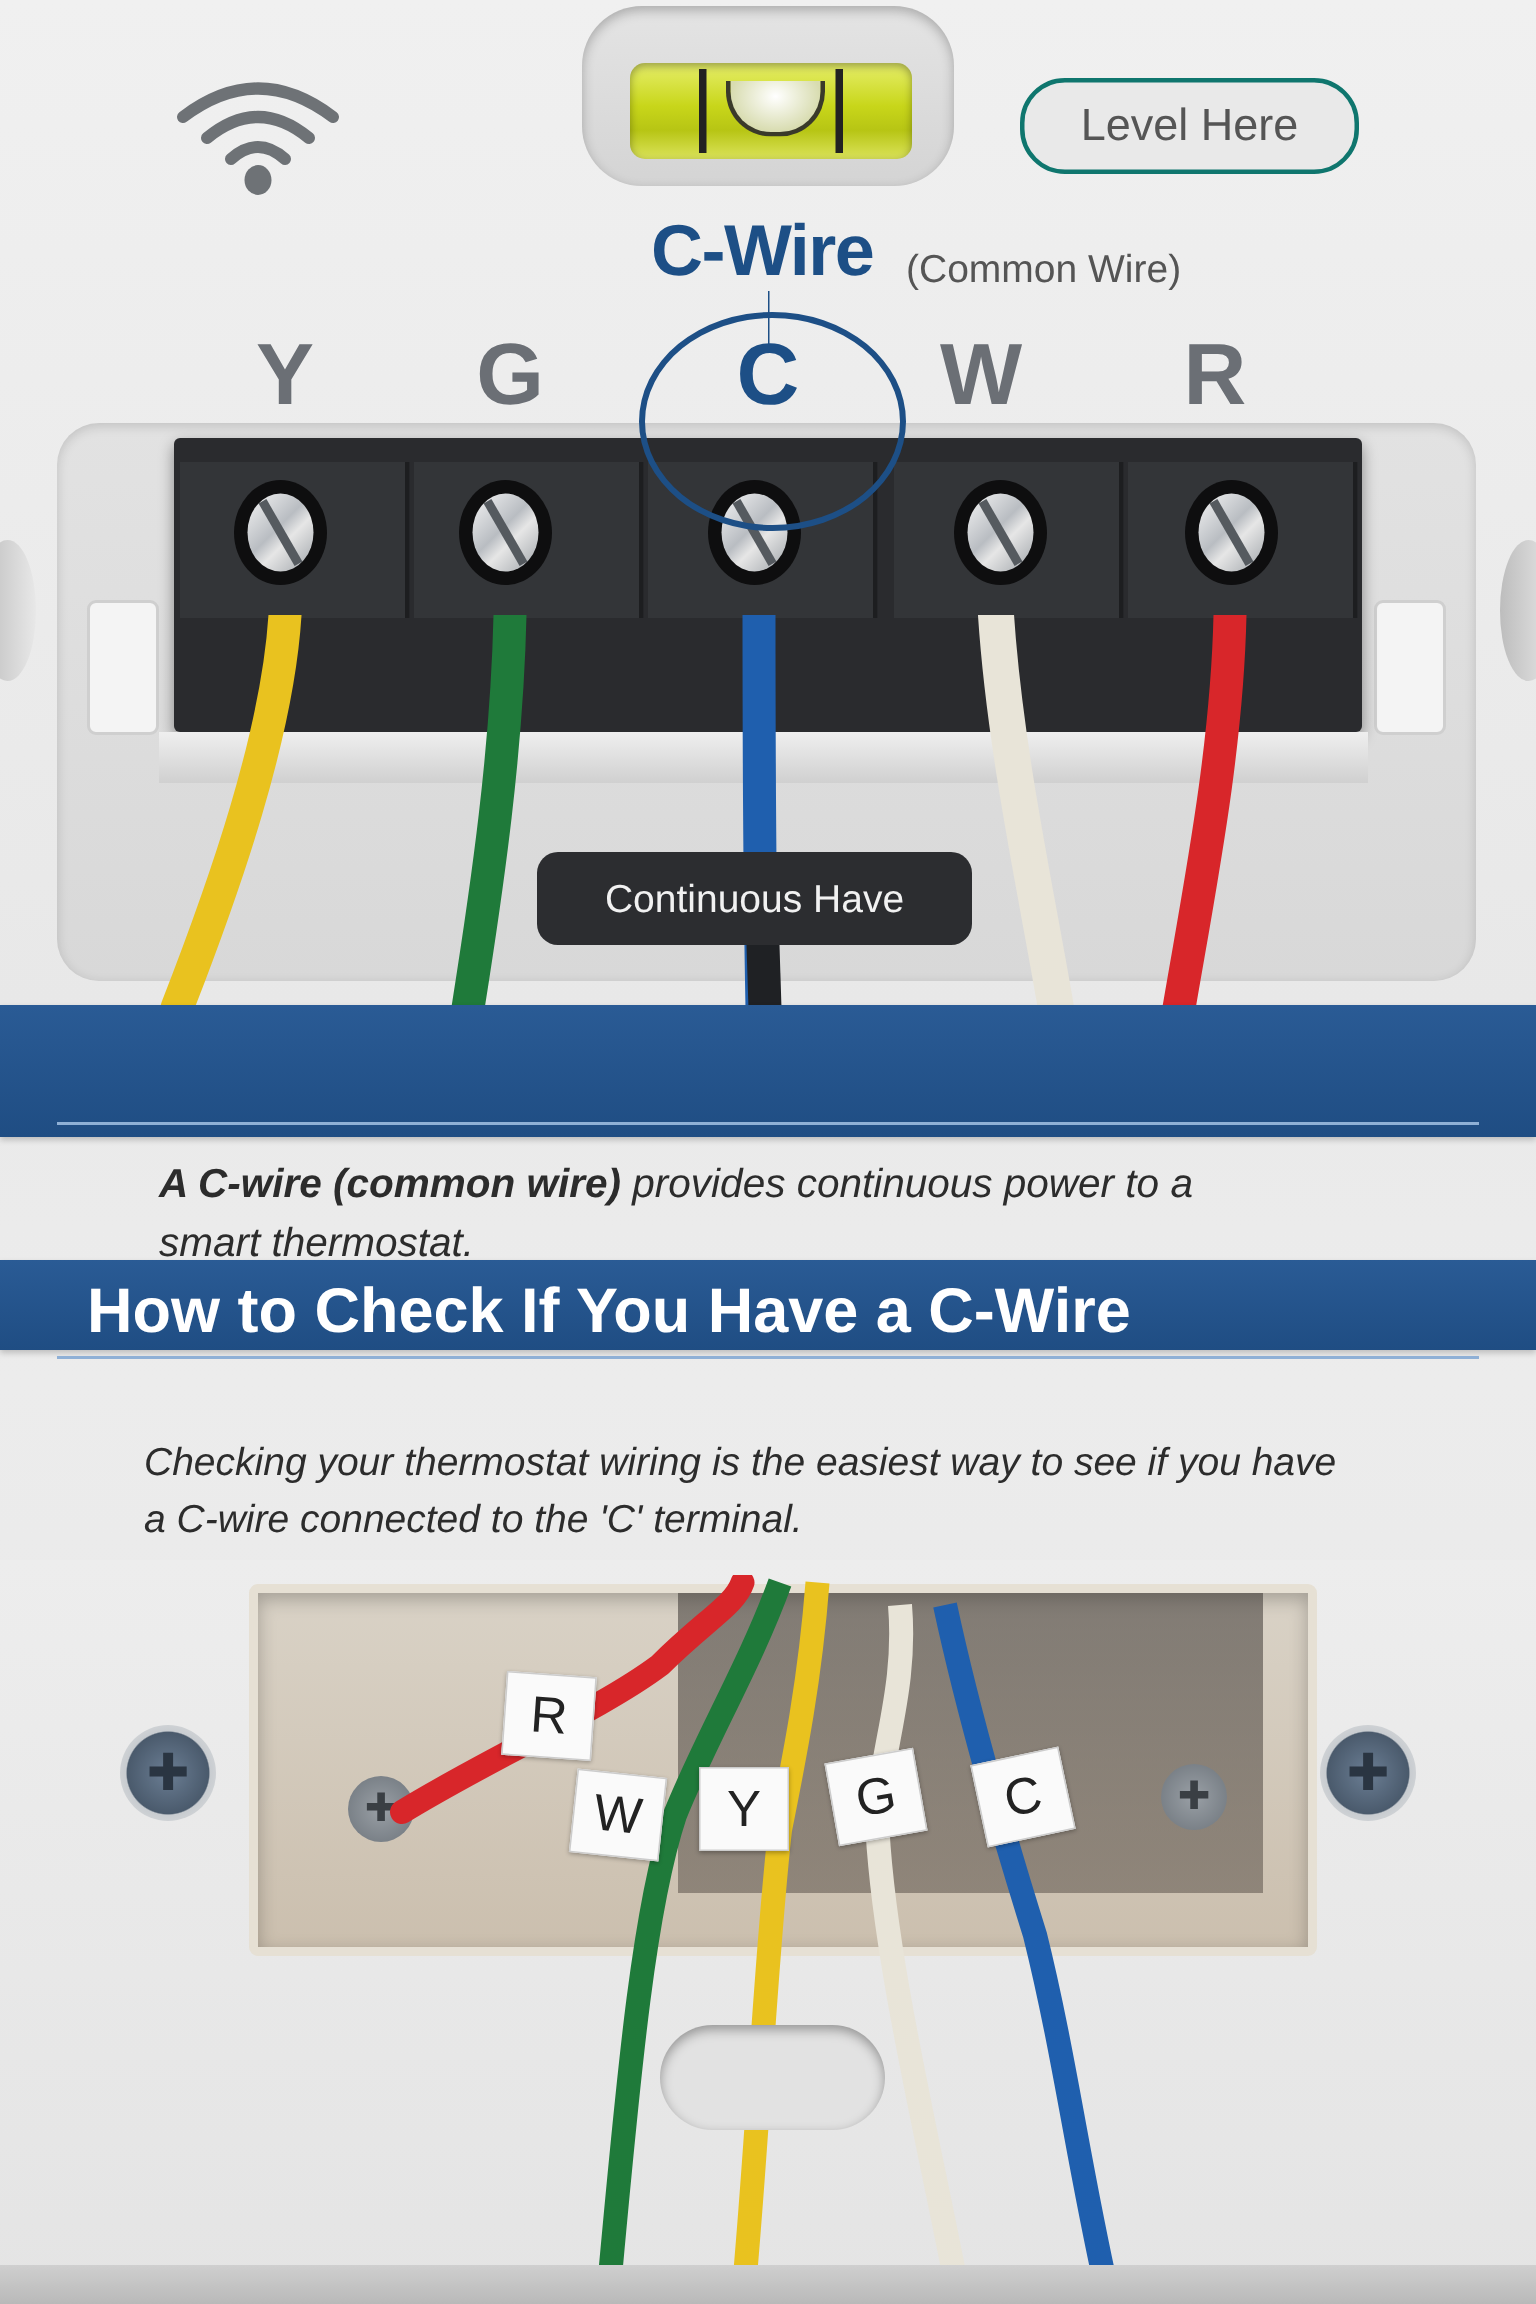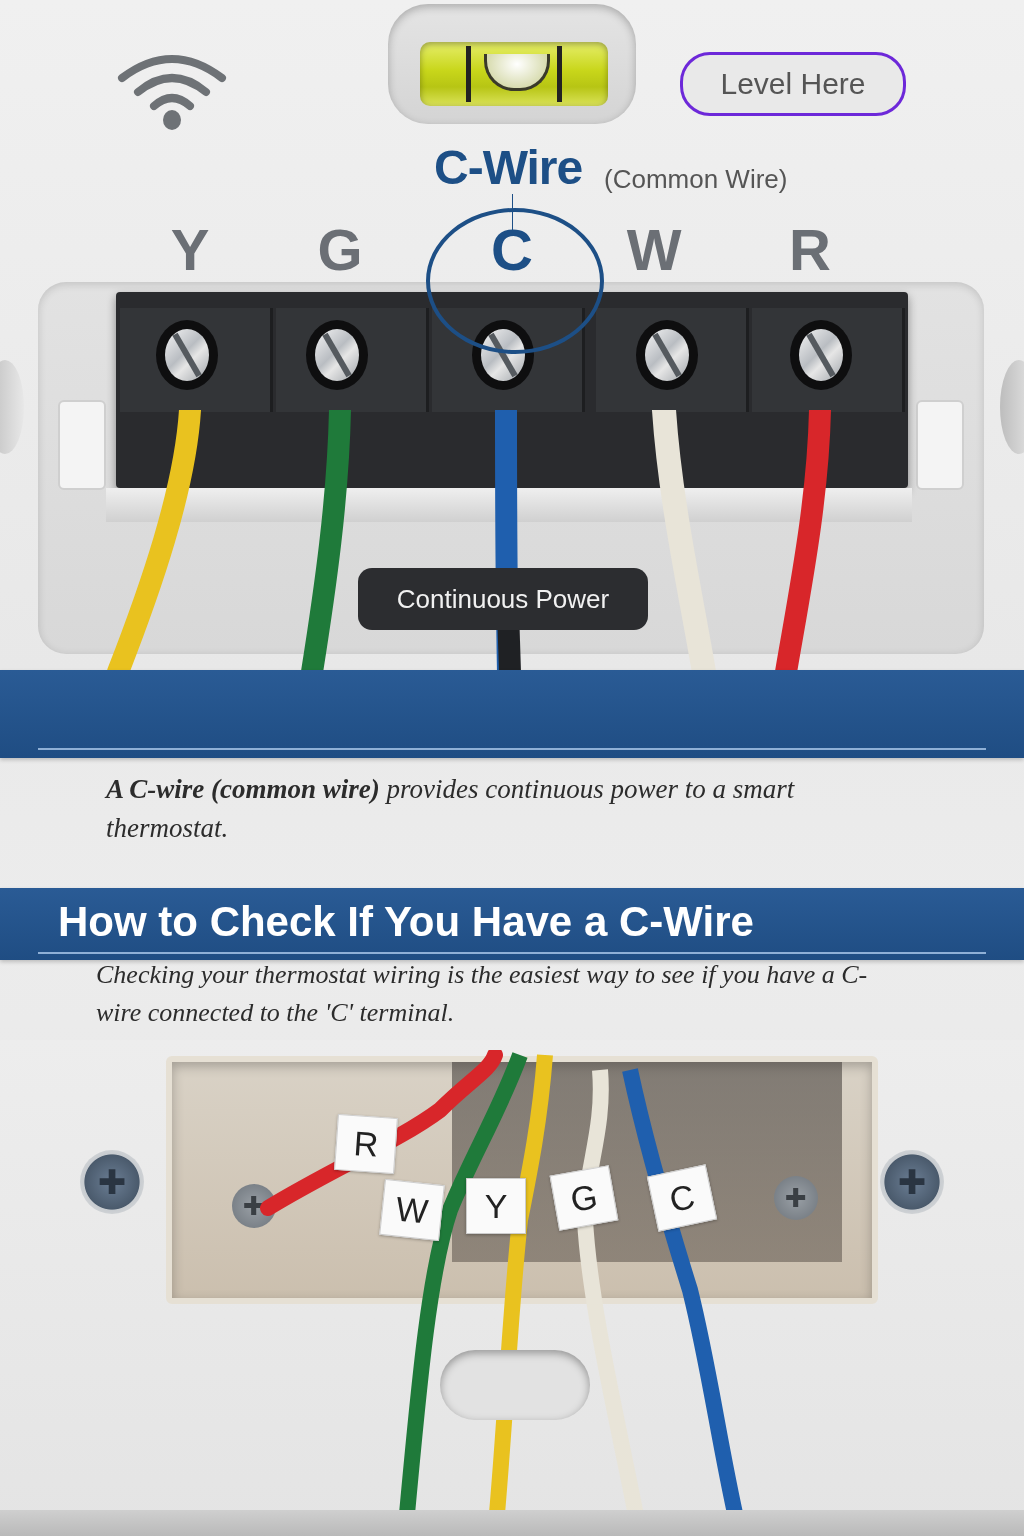--- a/index.html
+++ b/index.html
@@ -10,21 +10,21 @@
   
   .plate-top{left:0;top:0;width:1024px;height:670px;background:linear-gradient(180deg,#f0f0f0,#e8e8e8);}
   .level-housing{left:388px;top:4px;width:248px;height:120px;border-radius:40px;
        background:linear-gradient(180deg,#e4e4e4,#d4d4d4);box-shadow:inset 0 3px 8px rgba(0,0,0,.25);}
   .level-vial{left:420px;top:42px;width:188px;height:64px;border-radius:10px;
        background:linear-gradient(180deg,#e6ee6a 0%,#c8d61a 45%,#b7c514 70%,#dbe35a 100%);
        box-shadow:inset 0 2px 6px rgba(0,0,0,.35);}
   .vial-line{width:5px;height:56px;top:46px;background:#222;}
   .bubble{left:484px;top:54px;width:60px;height:34px;border-radius:0 0 30px 30px;
        background:radial-gradient(ellipse at 50% 30%,#ffffff,#d8dcb0 70%);border:3px solid #3a3a2a;border-top:none;}
-  .level-label{left:680px;top:52px;width:220px;height:58px;border-radius:30px;border:3px solid #6d28d9;
+  .level-label{left:680px;top:52px;width:220px;height:58px;border-radius:30px;border:3px solid #0f766e;
        background:#e9e9e9;display:flex;align-items:center;justify-content:center;
        font-family:"Liberation Sans",sans-serif;font-size:30px;color:#555;}
   .wifi{left:114px;top:52px;width:116px;height:80px;}
   .cwire-title{left:434px;top:140px;font-family:"Liberation Sans",sans-serif;font-weight:bold;font-size:48px;color:#1d4f86;letter-spacing:-1px;}
   .cwire-sub{left:604px;top:164px;font-family:"Liberation Sans",sans-serif;font-size:26px;color:#555;}
   .pointer-line{left:512px;top:194px;width:1px;height:36px;background:#1d4f86;}
   .term-letter{top:216px;font-family:"Liberation Sans",sans-serif;font-weight:bold;font-size:58px;color:#6b6f75;width:60px;text-align:center;}
   .term-letter.c{color:#1d4f86;}
   .c-circle{left:426px;top:208px;width:170px;height:138px;border:4px solid #1d4f86;border-radius:50%;}
   
@@ -39,21 +39,21 @@
   .screw{width:62px;height:70px;border-radius:50%;background:#0e0e0f;display:flex;align-items:center;justify-content:center;}
   .screw-head{width:44px;height:52px;border-radius:50%;
        background:linear-gradient(135deg,#f5f5f5 0%,#b9bdc2 45%,#e6e6e6 60%,#9ea3a8 100%);position:relative;}
   .screw-head::after{content:"";position:absolute;left:19px;top:2px;width:6px;height:48px;background:#555a5f;transform:rotate(-30deg);}
   .cp-pill{left:358px;top:568px;width:290px;height:62px;border-radius:14px;background:#2c2d30;
        display:flex;align-items:center;justify-content:center;color:#f1f1f1;font-family:"Liberation Sans",sans-serif;font-size:26px;}
   
   .banner{left:0;width:1024px;background:linear-gradient(180deg,#2a5b95,#1f4d83);box-shadow:0 2px 4px rgba(0,0,0,.2);}
   .banner-rule{height:2px;background:#8fb0d6;}
   .banner-title{color:#fff;font-family:"Liberation Sans",sans-serif;font-weight:bold;}
-  .body-text{font-family:Liberation Serif, serif;font-style:italic;color:#2c2c2c;line-height:1.45;}
+  .body-text{font-family:Liberation Sans, sans-serif;font-style:italic;color:#2c2c2c;line-height:1.45;}
   
   .wall{left:0;top:1040px;width:1024px;height:496px;background:linear-gradient(180deg,#ededed,#e4e4e4);}
   .box-cut{left:166px;top:1056px;width:700px;height:236px;border-radius:6px;
        background:linear-gradient(180deg,#d9d2c6,#cbbfae);border:6px solid #e6e0d4;box-shadow:inset 0 4px 12px rgba(0,0,0,.25);}
   .box-hole{left:452px;top:1062px;width:390px;height:200px;background:linear-gradient(180deg,#3a3532,#5c534b);opacity:.55;}
   .wall-screw{width:64px;height:64px;border-radius:50%;background:radial-gradient(circle,#6b7e94 0%,#4a5a6c 60%,#c8ccd0 62%,#e4e4e4 100%);
        display:flex;align-items:center;justify-content:center;color:#2a3542;font-size:34px;font-weight:bold;}
   .inner-screw{width:44px;height:44px;border-radius:50%;background:radial-gradient(circle,#9aa0a6,#6d747b);
        display:flex;align-items:center;justify-content:center;color:#3a3f44;font-size:26px;font-weight:bold;}
   .tag{width:58px;height:54px;background:#fafafa;border:1px solid #ccc;display:flex;align-items:center;justify-content:center;
@@ -130,32 +130,32 @@
 <svg class="abs" style="left:0;top:410px;" width="1024" height="262">
   <path d="M190 0 C185 80 150 180 118 262" stroke="#e9c21f" stroke-width="22" fill="none" stroke-linecap="round"></path>
   <path d="M340 0 C338 90 325 180 312 262" stroke="#1f7a3a" stroke-width="22" fill="none" stroke-linecap="round"></path>
   <path d="M506 0 C506 90 506 160 508 262" stroke="#1f5fae" stroke-width="22" fill="none"></path>
   <path d="M508 200 L510 262" stroke="#1f2124" stroke-width="22" fill="none"></path>
   <path d="M664 0 C670 90 690 180 704 262" stroke="#e8e4d8" stroke-width="24" fill="none" stroke-linecap="round"></path>
   <path d="M820 0 C818 90 800 180 786 262" stroke="#d8262a" stroke-width="22" fill="none" stroke-linecap="round"></path>
 </svg>
 
 <div class="abs cp-pill">
-  <span>Continuous Power</span>
+  <span>Continuous Have</span>
 </div>
 
 <div class="abs banner" style="top:670px;height:88px;">
   <div class="abs banner-rule" style="left:38px;top:78px;width:948px;"></div>
 </div>
 
 <div class="abs body-text" style="left:106px;top:770px;width:760px;font-size:27px;">
   <b>A C-wire (common wire)</b><span> provides continuous power to a smart thermostat.</span>
 </div>
 
-<div class="abs banner" style="top:888px;height:72px;">
+<div class="abs banner" style="top:840px;height:60px;">
   <div class="abs banner-title" style="left:58px;top:10px;font-size:42px;">How to Check If You Have a C-Wire</div>
   <div class="abs banner-rule" style="left:38px;top:64px;width:948px;"></div>
 </div>
 
 <div class="abs body-text" style="left:96px;top:956px;width:800px;font-size:26px;">Checking your thermostat wiring is the easiest way to see if you have a C-wire connected to the 'C' terminal.</div>
 
 <div class="abs wall"></div>
 <div class="abs box-cut"></div>
 <div class="abs box-hole"></div>
 

